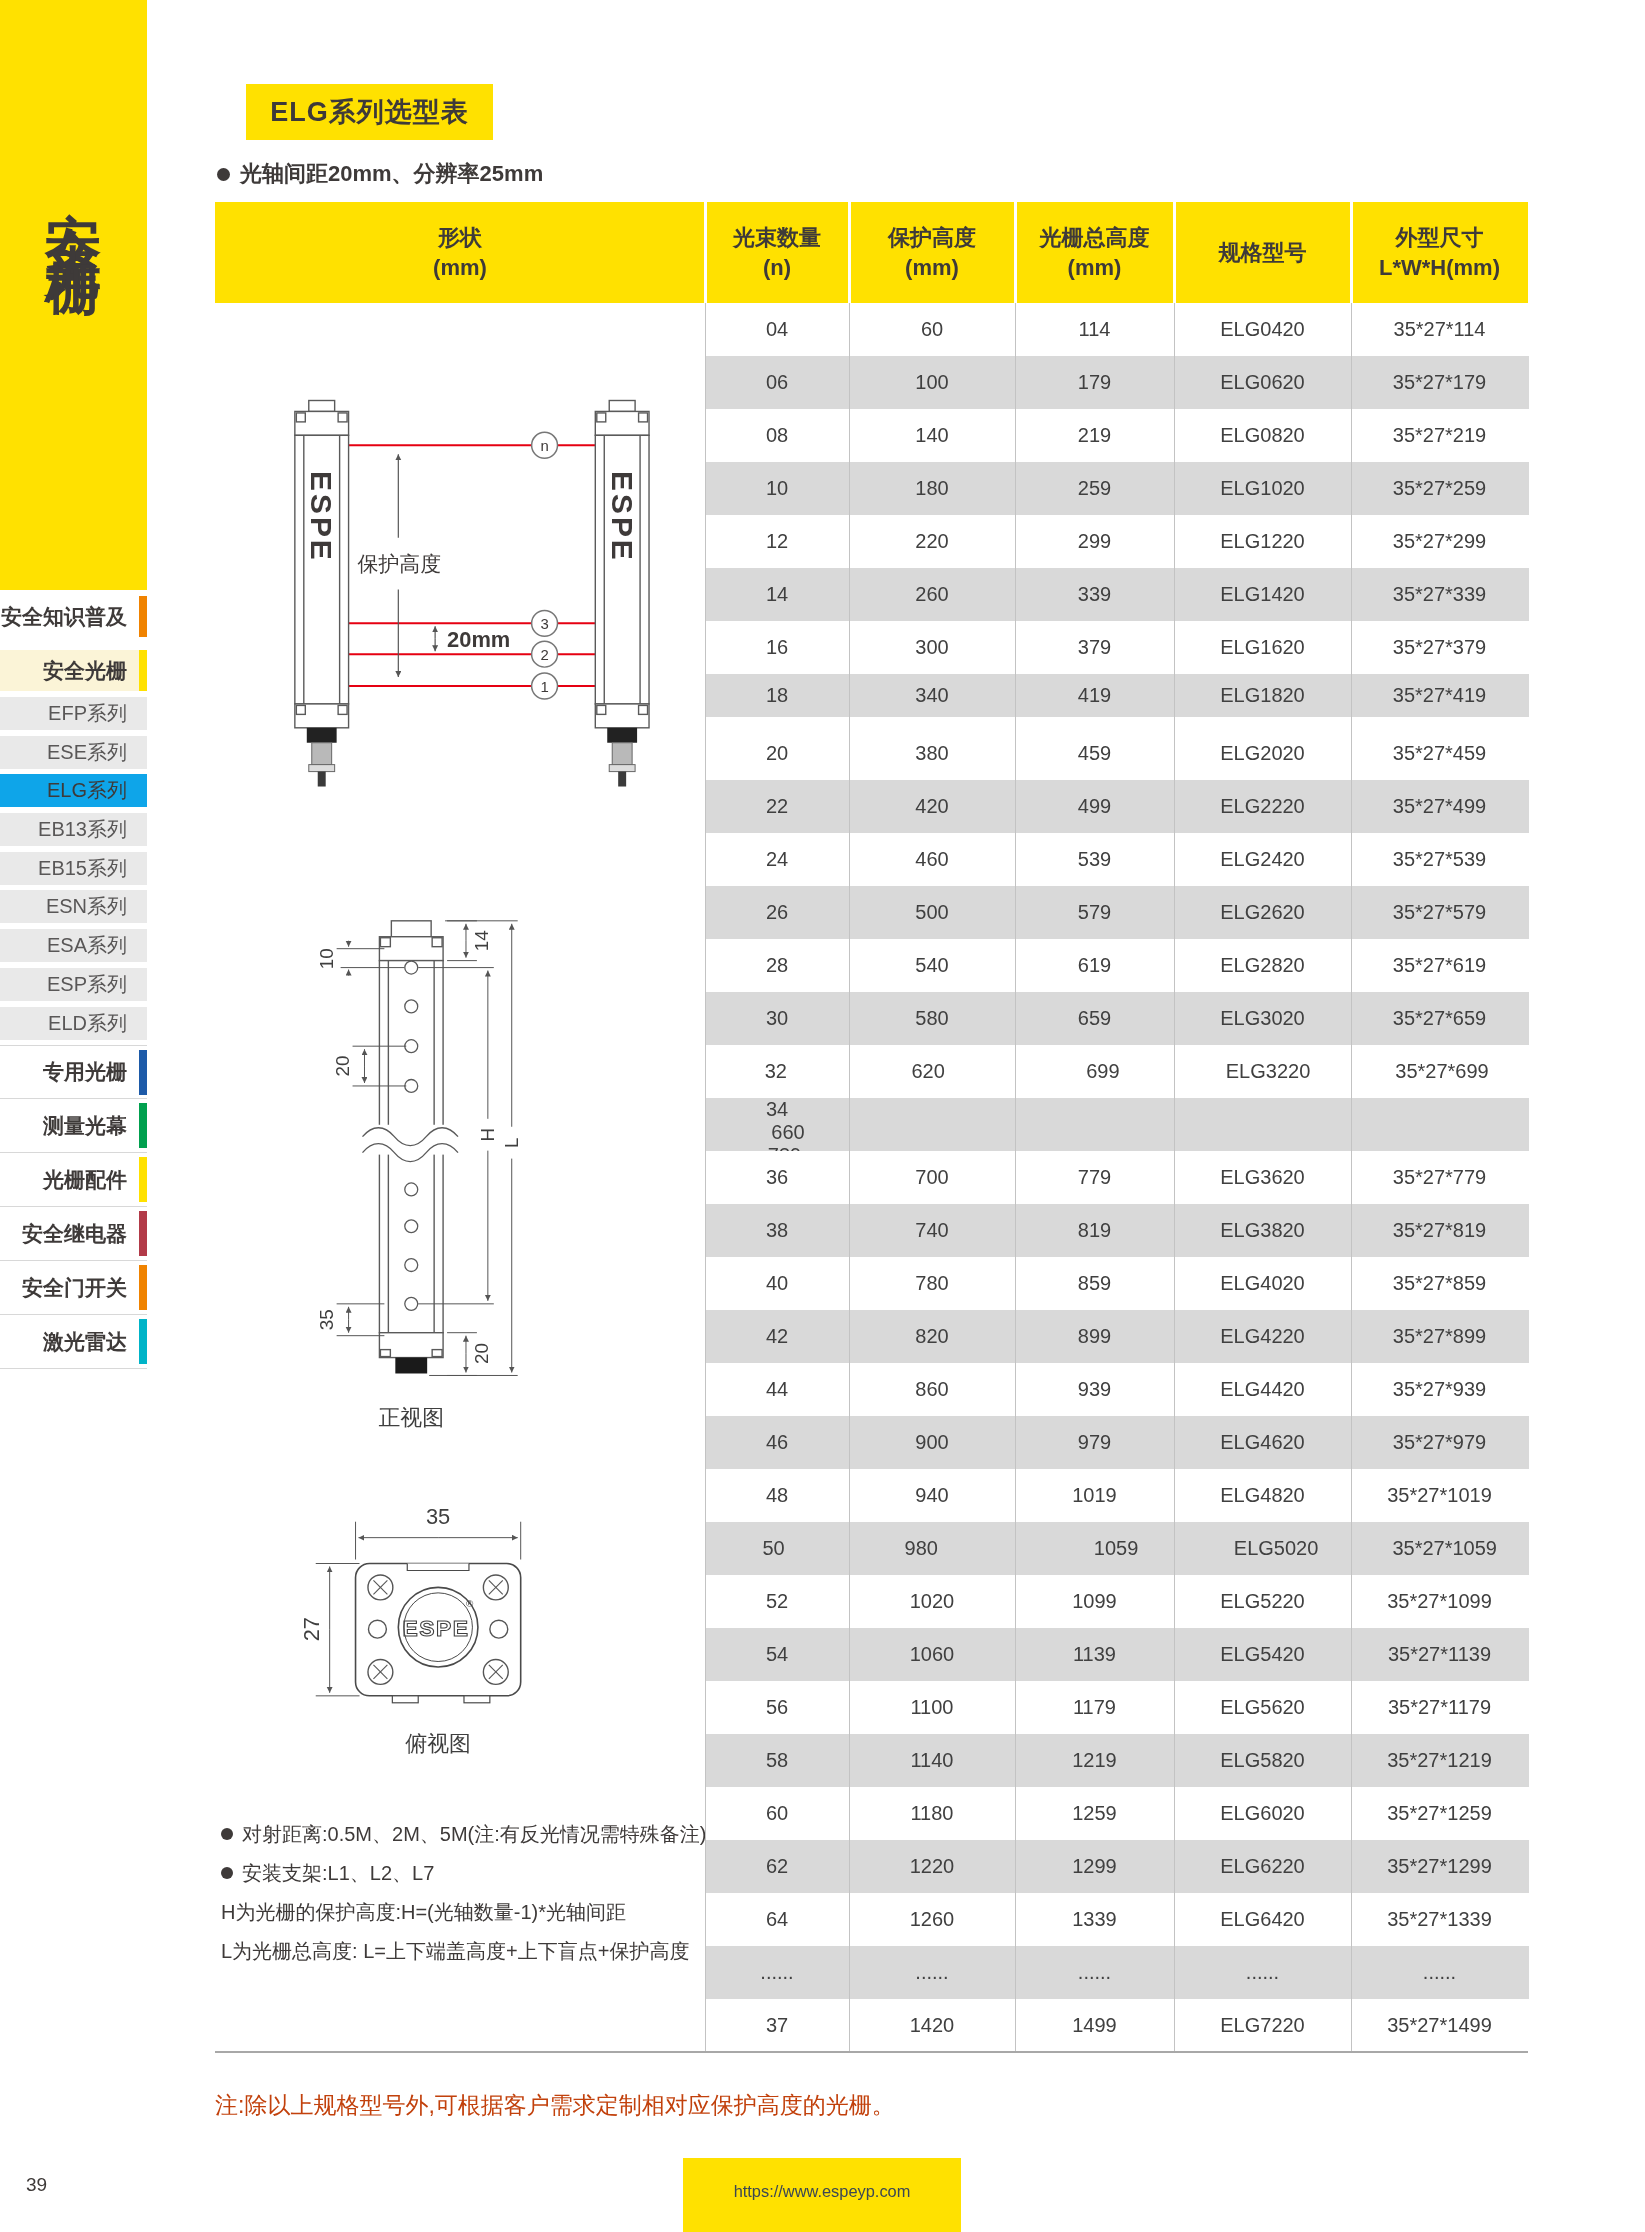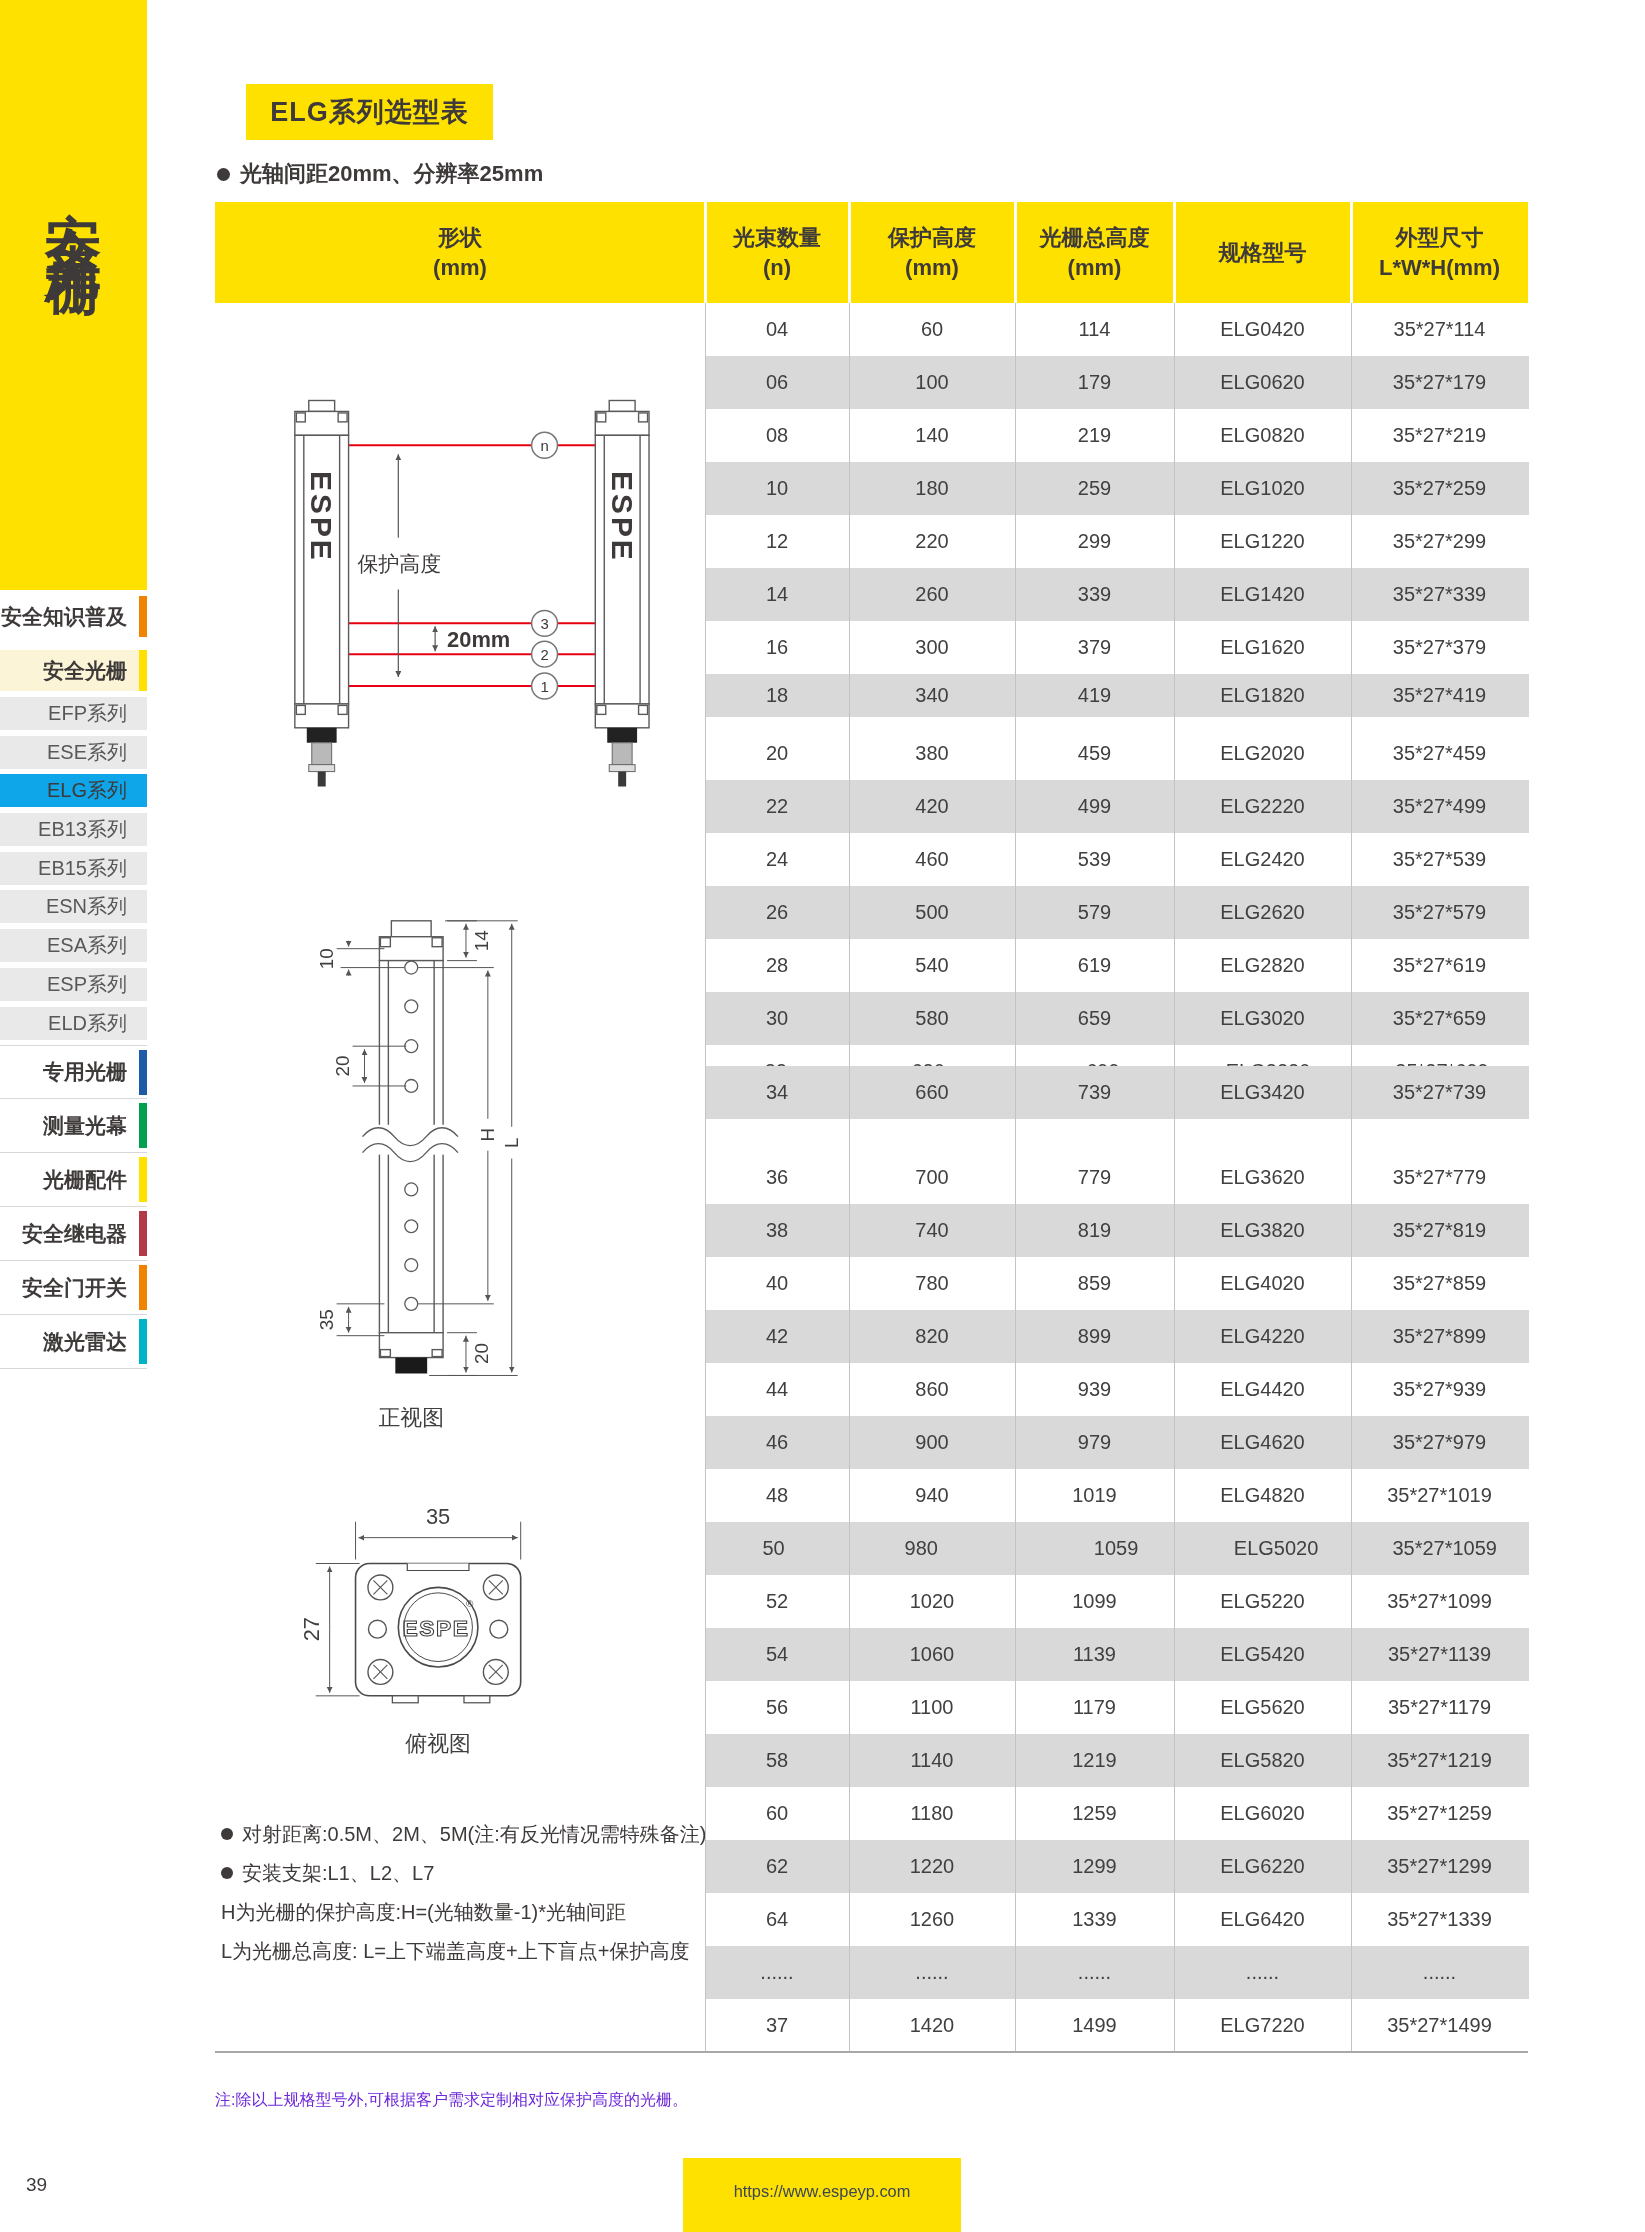--- a/index.html
+++ b/index.html
@@ -36,21 +36,21 @@
   .trow.alt{background:#d9d9d9;}
   .tcell{display:flex;align-items:center;justify-content:center;font-size:20px;color:#404040;}
   .vline{position:absolute;top:101px;width:1px;height:1748px;background:#c3c3c3;}
   .bline{position:absolute;left:0;top:1849px;width:1313px;height:1.5px;background:#a8a8a8;}
   .shape-cell{position:absolute;left:0;top:101px;width:490px;height:1748px;background:#fff;}
   
   .notes{position:absolute;left:6px;top:1518px;width:482px;}
   .note-line{display:flex;align-items:center;gap:9px;height:26px;margin-bottom:13px;
       font-size:20px;color:#3e3a39;white-space:nowrap;}
   .ndot{width:12px;height:12px;border-radius:50%;background:#3e3a39;flex:0 0 12px;}
-  .bottom-note{position:absolute;left:215px;top:2090px;font-size:16px;color:#6d28d9;}
+  .bottom-note{position:absolute;left:215px;top:2090px;font-size:23px;color:#c2410c;}
   
   .page-num{position:absolute;left:26px;top:2174px;font-size:19px;color:#3e3a39;}
   .url-box{position:absolute;left:683px;top:2158px;width:278px;height:75px;background:#ffe100;
       display:flex;justify-content:center;padding-top:24px;box-sizing:border-box;
       font-size:16.4px;color:#3b4754;}
   svg text{font-family:"Liberation Sans","DejaVu Sans",sans-serif;}
 </style>
 </head>
 <body>
 
@@ -453,21 +453,21 @@
           <span class="tcell" style="width: 177px;">ELG3020</span>
           <span class="tcell" style="width: 177px;">35*27*659</span>
         </div>
         <div class="trow" style="top: 843px; height: 53px;">
           <span class="tcell" style="width: 144px;">32</span>
           <span class="tcell" style="width: 166px;">620</span>
           <span class="tcell" style="width: 159px; padding-left: 15px;">699</span>
           <span class="tcell" style="width: 177px;">ELG3220</span>
           <span class="tcell" style="width: 177px;">35*27*699</span>
         </div>
-        <div class="trow alt" style="top: 864px; height: 53px;">
+        <div class="trow alt" style="top: 896px; height: 53px; flex-direction: column;">
           <span class="tcell" style="width: 144px;">34</span>
           <span class="tcell" style="width: 166px;">660</span>
           <span class="tcell" style="width: 159px;">739</span>
           <span class="tcell" style="width: 177px;">ELG3420</span>
           <span class="tcell" style="width: 177px;">35*27*739</span>
         </div>
         <div class="trow" style="top: 949px; height: 53px;">
           <span class="tcell" style="width: 144px;">36</span>
           <span class="tcell" style="width: 166px;">700</span>
           <span class="tcell" style="width: 159px;">779</span>

